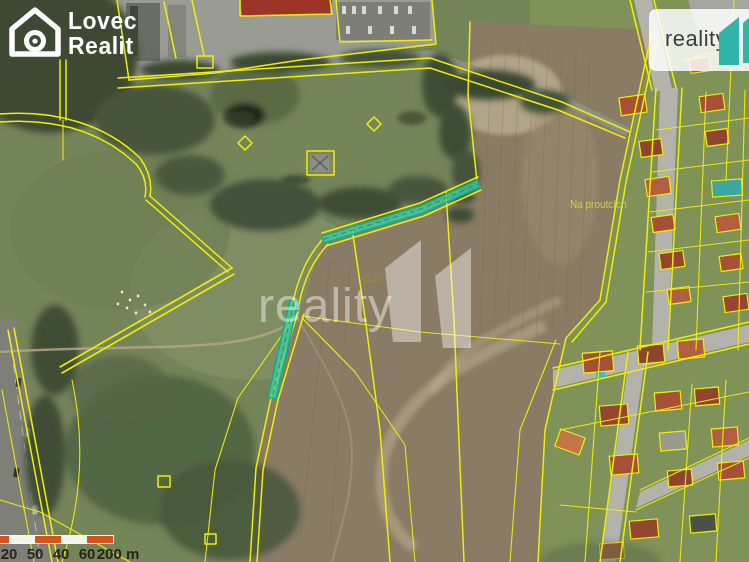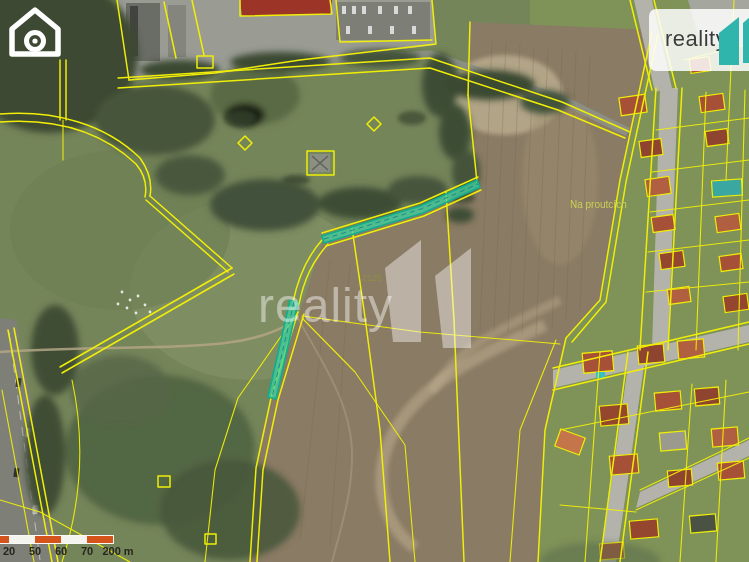--- a/index.html
+++ b/index.html
@@ -32,21 +32,21 @@
   .badge svg{position:absolute;right:-2px;top:-6px;overflow:visible;}
 
   
   .scalebar{position:absolute;left:0;top:535px;width:135px;height:24px;}
   .sb-bar{position:absolute;left:0;top:1px;width:113px;height:7px;display:flex;
           outline:1px solid rgba(255,255,255,.95);}
   .sb-bar div{height:100%;}
   .seg-o{background:var(--scalebar_orange,#d4541c);}
   .seg-w{background:#f4f4ef;}
   .sb-labels{position:absolute;left:0;top:10px;width:135px;height:12px;
-             font-size:11px;color:#26261c;font-weight:bold;}
+             font-size:15px;color:#26261c;font-weight:bold;}
   .sb-labels span{position:absolute;transform:translateX(-50%);white-space:nowrap;}
 </style>
 </head>
 <body>
 
 <div class="stage">
 
   <svg class="map" width="749" height="562" viewBox="0 0 749 562">
     <defs>
       <filter id="b3" x="-30%" y="-30%" width="160%" height="160%">
@@ -308,20 +308,24 @@
     </svg>
     <div class="wm-text">reality</div>
   </div>
 
   <div class="brand">
     <svg width="58" height="60" viewBox="0 0 58 60">
       <path d="M29,6 L52,25 L52,50 L6,50 L6,25 Z" fill="none" stroke="#fff" stroke-width="5.5" stroke-linejoin="round"></path>
       <circle cx="29" cy="37" r="8.5" fill="none" stroke="#fff" stroke-width="5"></circle>
       <circle cx="29" cy="37" r="2.6" fill="#fff"></circle>
     </svg>
+    <div class="txt">
+      <div>Lovec</div>
+      <div>Realit</div>
+    </div>
   </div>
 
   <div class="badge">
     <span class="rtxt">reality</span>
     <svg width="34" height="74">
       <path d="M2,30 L22,14 L22,62 L2,62 Z" fill="var(--brand_teal,#2fb5ac)"></path>
       <path d="M26,20 L34,13 L34,60 L26,60 Z" fill="var(--brand_teal,#2fb5ac)"></path>
     </svg>
   </div>
 
@@ -329,19 +333,19 @@
     <div class="sb-bar">
       <div class="seg-o" style="width:9px"></div>
       <div class="seg-w" style="width:26px"></div>
       <div class="seg-o" style="width:26px"></div>
       <div class="seg-w" style="width:26px"></div>
       <div class="seg-o" style="width:26px"></div>
     </div>
     <div class="sb-labels">
       <span style="left:9px">20</span>
       <span style="left:35px">50</span>
-      <span style="left:61px">60</span>
-      <span style="left:87px">70</span>
+      <span style="left:61px">40</span>
+      <span style="left:87px">60</span>
       <span style="left:118px">200 m</span>
     </div>
   </div>
 
 </div>
 
 </body></html>

